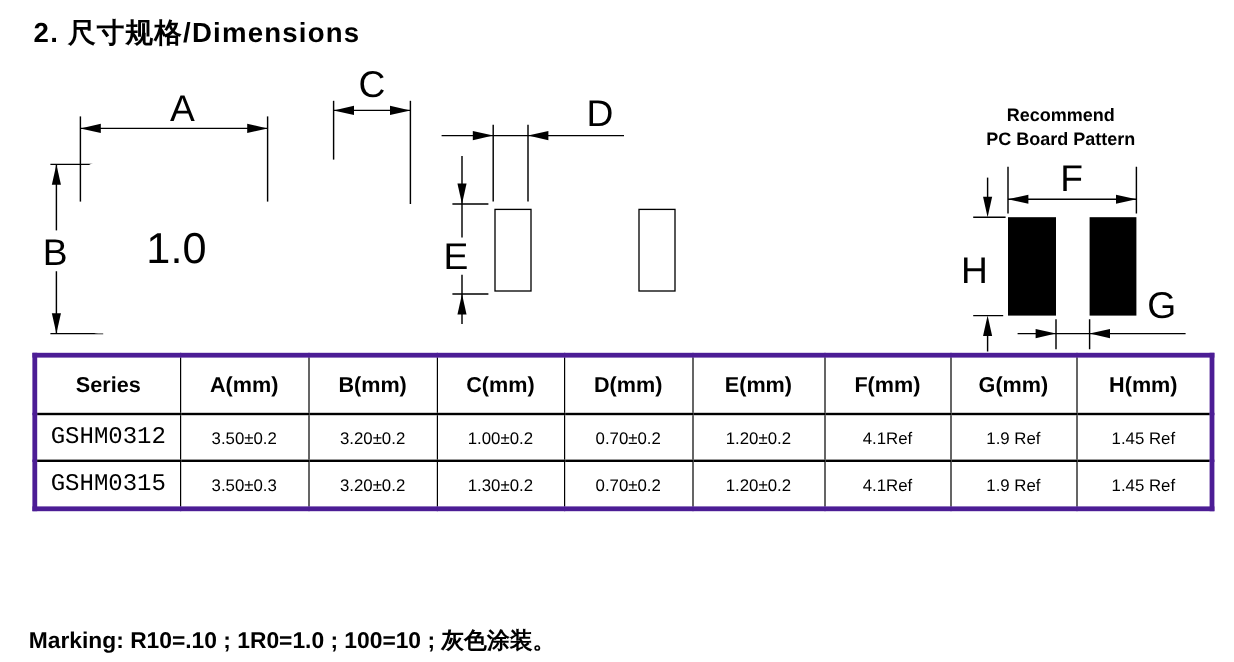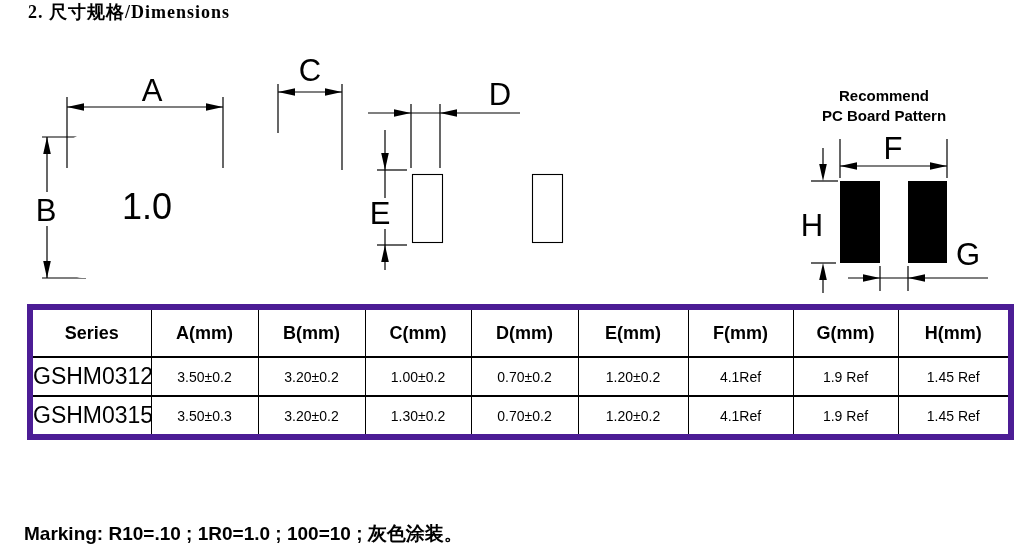--- a/index.html
+++ b/index.html
@@ -1,35 +1,35 @@
 <!DOCTYPE html>
 <html><head>
 <meta charset="utf-8">
 <style>
   html,body{margin:0;padding:0;background:#ffffff;}
   .page{position:relative;width:1028px;height:552px;background:#ffffff;color:#000;
         font-family:"Liberation Sans",sans-serif;overflow:hidden;}
-  .title{position:absolute;left:28px;top:0;margin:0;font-size:18px;font-weight:bold;
-         letter-spacing:1px;font-family:Liberation Serif, serif;}
+  .title{position:absolute;left:28px;top:12px;margin:0;font-size:23px;font-weight:bold;
+         letter-spacing:1px;}
   svg.drawings{position:absolute;left:0;top:0;}
   svg.drawings line, svg.drawings path{stroke:#000;fill:none;}
   svg.drawings .dim{stroke-width:1.2;}
   svg.drawings .body{stroke-width:1.8;fill:#fff;}
   svg.drawings .term{stroke-width:1.4;fill:#fff;}
   svg.drawings .inner{stroke-width:1.1;fill:none;stroke:#000;}
   svg.drawings polygon{fill:#000;stroke:none;}
   svg.drawings text{fill:#000;font-family:"Liberation Sans",sans-serif;font-size:31px;}
   svg.drawings text.part{font-size:36px;}
   svg.drawings text.pcbt{font-size:15px;font-weight:bold;text-anchor:middle;}
-  table.dims{position:absolute;left:27px;top:304px;width:981px;border-collapse:collapse;
-             table-layout:fixed;text-align:center;border:6px solid #4c1d95;}
+  table.dims{position:absolute;left:27px;top:294px;width:981px;border-collapse:collapse;
+             table-layout:fixed;text-align:center;border:4px solid #4c1d95;}
   table.dims th, table.dims td{border:solid #000;border-width:2px 1px;padding:0;}
   table.dims th{height:46px;font-size:18px;font-weight:bold;}
   table.dims td{height:37px;font-size:14px;}
-  table.dims td.series{font-family:Liberation Sans, sans-serif;font-size:23px;text-align:right;}
+  table.dims td.series{font-family:Liberation Mono, monospace;font-size:20px;}
   .marking{position:absolute;left:24px;top:521px;font-size:19px;font-weight:bold;}
 </style>
 </head>
 <body>
 
 <div class="page">
 
   <h1 class="title">2.  尺寸规格/Dimensions</h1>
 
   <svg class="drawings" width="1028" height="302" viewBox="0 0 1028 302">

